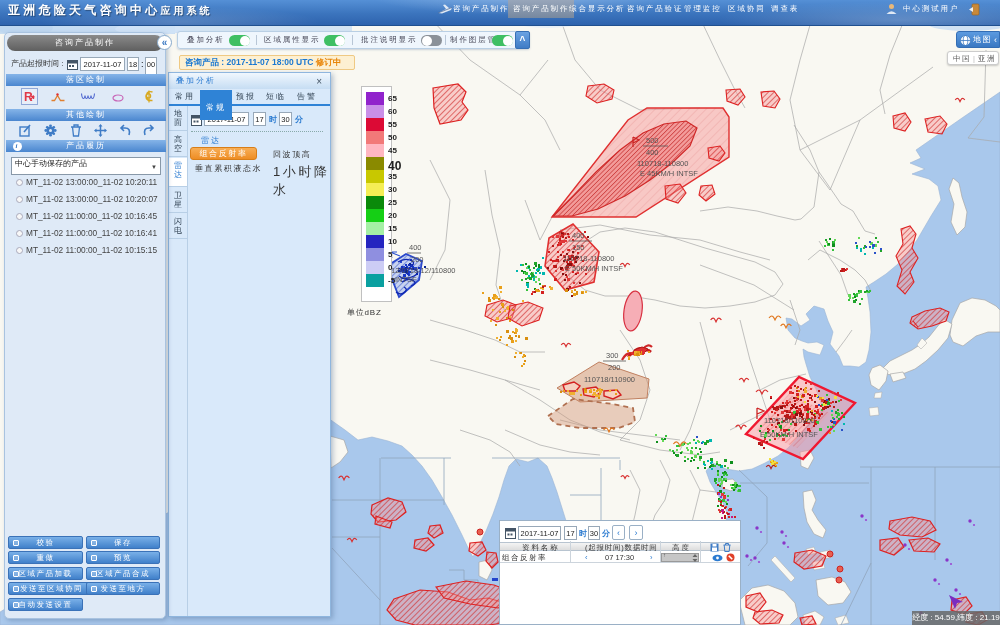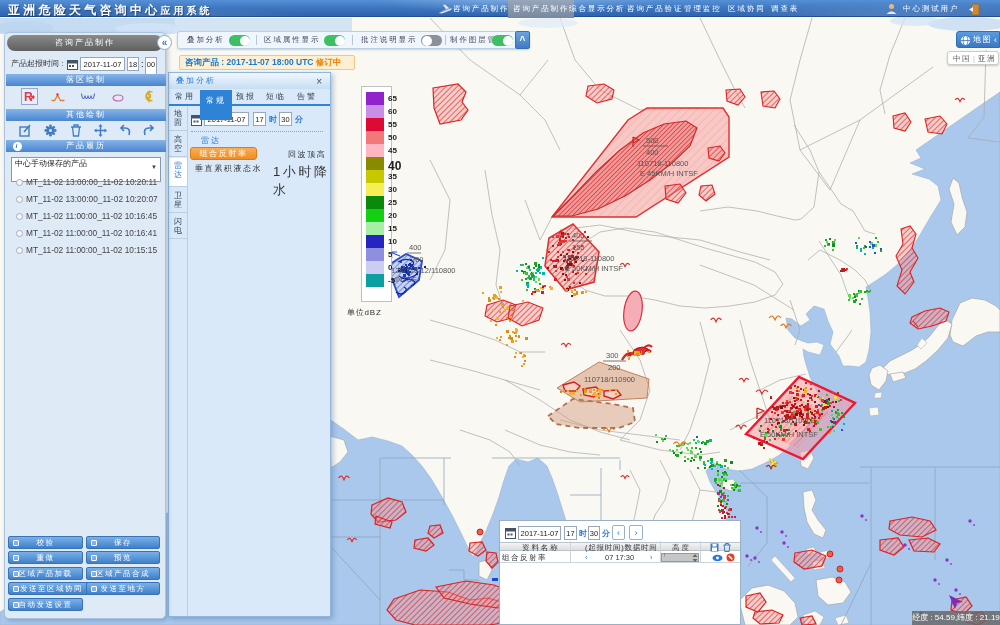--- a/index.html
+++ b/index.html
@@ -1,21 +1,21 @@
 <!DOCTYPE html>
 <html><head><meta charset="utf-8">
 <style>
 * { margin:0; padding:0; box-sizing:border-box; }
 html,body { width:1000px; height:625px; overflow:hidden; font-family:"Liberation Sans",sans-serif; }
 #stage { position:relative; width:1000px; height:625px; background:#dfe8f2; }
 #map { position:absolute; left:0; top:0; }
 .ml { font-size:7.5px; fill:#555; font-family:"Liberation Sans",sans-serif; }
 
 
-#topbar { position:absolute; left:0; top:0; width:1000px; height:17px;
+#topbar { position:absolute; left:0; top:0; width:1000px; height:26px;
   background:radial-gradient(ellipse 220px 30px at 520px -6px,rgba(255,255,255,.30),rgba(255,255,255,0) 70%),radial-gradient(ellipse 260px 26px at 900px 20px,rgba(255,255,255,.22),rgba(255,255,255,0) 70%),radial-gradient(ellipse 200px 22px at 180px 22px,rgba(255,255,255,.18),rgba(255,255,255,0) 70%),linear-gradient(180deg,#5590d6 0%,#3b74bd 55%,#2e63ad 100%); border-bottom:1px solid #20508f; z-index:30; }
 #topbar .ttl { position:absolute; left:8px; top:2px; color:#fff; font-family:"Liberation Sans",sans-serif; font-weight:bold; font-size:12px; letter-spacing:.27em; text-shadow:1px 1px 1px rgba(0,0,0,.4); }
 #topbar .ttl2 { font-size:10px; font-family:"Liberation Sans",sans-serif; font-weight:bold; letter-spacing:.3em; }
 .nav { position:absolute; top:0; height:18px; line-height:18px; color:#fff; font-size:7.5px; letter-spacing:.25em; z-index:31; }
 .nav.act { background:linear-gradient(180deg,#98a6ba,#76889f); padding:0 5px; }
 #plane { position:absolute; left:436px; top:3px; z-index:31; }
 .uico { position:absolute; top:3px; z-index:31; }
 
 
 #toolbar { position:absolute; left:177px; top:31px; width:353px; height:18px; background:rgba(238,246,253,0.96); border:1px solid #b9cfe4; border-radius:3px; z-index:20; box-shadow:0 1px 2px rgba(60,90,140,.25); }
@@ -44,21 +44,21 @@
 .radio { position:absolute; width:7px; height:7px; border:1px solid #aab; border-radius:50%; background:#f8f8f8; }
 .ritem { position:absolute; font-size:8.3px; color:#444; white-space:nowrap; }
 .pbtn { position:absolute; height:13px; background:linear-gradient(180deg,#79b0e8,#4080ca); border:1px solid #3a72b8; border-radius:2px; color:#fff; font-size:7.5px; letter-spacing:.2em; text-align:center; line-height:12px; }
 .pbtn i { position:absolute; left:4px; top:3px; width:6px; height:6px; border:1.2px solid #fff; background:rgba(255,255,255,.25); border-radius:1px; }
 
 
 #apanel { position:absolute; left:168px; top:72px; width:163px; height:545px; background:#d9e9fa; border:1px solid #8fb6de; box-shadow:2px 2px 5px rgba(70,100,140,.4); z-index:21; }
 #ahead { position:absolute; left:0; top:0; width:161px; height:16px; background:linear-gradient(180deg,#f0f7fe,#c6ddf3); color:#2a7ad0; font-size:8px; letter-spacing:.25em; line-height:16px; padding-left:7px; }
 #ax { position:absolute; right:6px; top:1px; color:#456; font-size:10px; }
 .atab { position:absolute; top:17px; height:30px; line-height:14px; font-size:8px; color:#345; letter-spacing:.25em; z-index:22; }
-.atab.act { background:#2f83d6; color:#fff; padding:4px 6px; }
+.atab.act { background:#2f83d6; color:#fff; padding:11px 6px; }
 #atabline { position:absolute; left:0; top:31px; width:161px; height:2px; background:#2f83d6; }
 .vtab { position:absolute; left:0; width:18px; text-align:center; font-size:8px; color:#345; line-height:9px; padding-top:3px; border-bottom:1px solid #b8cfe6; }
 .vtab.act { background:#fff; color:#2a7ad0; }
 #acontent { position:absolute; left:18px; top:33px; width:143px; height:510px; border-left:1px solid #b8cfe6; }
 </style></head>
 <body>
 <div id="stage">
 <svg id="map" width="1000" height="625" viewBox="0 0 1000 625">
 <defs>
 <pattern id="hr" width="4" height="4" patternTransform="rotate(45)" patternUnits="userSpaceOnUse">
@@ -1254,21 +1254,21 @@
         <path d="M6.5,1.5 v10 M1.5,6.5 h10" stroke="#3f7cc6" stroke-width="1.5"></path>
         <path d="M6.5,0 l2,2.5 h-4 Z M6.5,13 l2,-2.5 h-4 Z M0,6.5 l2.5,-2 v4 Z M13,6.5 l-2.5,-2 v4 Z" fill="#3f7cc6"></path>
       </svg>
  <svg style="position:absolute;left:113px;top:91px" width="14" height="13">
         <path d="M11,11 q2,-7 -4,-7 l-4,0 M6,1 L3,4 L6,7" fill="none" stroke="#3f7cc6" stroke-width="1.6"></path>
       </svg>
  <svg style="position:absolute;left:137px;top:91px" width="14" height="13">
         <path d="M3,11 q-2,-7 4,-7 l4,0 M8,1 L11,4 L8,7" fill="none" stroke="#3f7cc6" stroke-width="1.6"></path>
       </svg>
  <div class="lhead" style="top:107px"><span style="position:absolute;left:7px;top:1.5px;width:9px;height:9px;border-radius:50%;background:#fff;color:#3a7ac4;font-size:7px;line-height:9px;font-family:'Liberation Serif',serif;font-style:italic;font-weight:bold">i</span>产品履历</div>
- <div class="sel" style="left:6px;top:124px;width:150px;height:25px">中心手动保存的产品<span style="position:absolute;right:3px;top:0;color:#444;font-size:6px;top:3px">▼</span></div>
+ <div class="sel" style="left:6px;top:124px;width:150px;height:18px">中心手动保存的产品<span style="position:absolute;right:3px;top:0;color:#444;font-size:6px;top:3px">▼</span></div>
  <span class="radio" style="left:11px;top:146px"></span>
       <span class="ritem" style="left:21px;top:144px">MT_11-02 13:00:00_11-02 10:20:11</span>
       <span class="radio" style="left:11px;top:163px"></span>
       <span class="ritem" style="left:21px;top:161px">MT_11-02 13:00:00_11-02 10:20:07</span>
       <span class="radio" style="left:11px;top:180px"></span>
       <span class="ritem" style="left:21px;top:178px">MT_11-02 11:00:00_11-02 10:16:45</span>
       <span class="radio" style="left:11px;top:197px"></span>
       <span class="ritem" style="left:21px;top:195px">MT_11-02 11:00:00_11-02 10:16:41</span>
       <span class="radio" style="left:11px;top:214px"></span>
       <span class="ritem" style="left:21px;top:212px">MT_11-02 11:00:00_11-02 10:15:15</span>
@@ -1305,21 +1305,21 @@
         <rect x="5.5" y="6.5" width="2" height="2" fill="#456"></rect>
       </svg>
  <span class="inp" style="position:absolute;left:35px;top:39px;width:45px;height:14px;font-size:7.5px;line-height:13px">2017-11-07</span>
  <span class="inp" style="position:absolute;left:84px;top:39px;width:13px;height:14px;line-height:13px">17</span>
  <span style="position:absolute;left:100px;top:41px;font-size:8px;color:#2a7ad0;font-weight:bold">时</span>
  <span class="inp" style="position:absolute;left:110px;top:39px;width:13px;height:14px;line-height:13px">30</span>
  <span style="position:absolute;left:126px;top:41px;font-size:8px;color:#2a7ad0;font-weight:bold">分</span>
  <div style="position:absolute;left:22px;top:58px;width:132px;border-top:1px dotted #8aa;"></div>
  <span style="position:absolute;left:32px;top:62px;font-size:8px;color:#2a7ad0;letter-spacing:.25em">雷达</span>
  <span style="position:absolute;left:21px;top:74px;width:67px;height:13px;background:linear-gradient(180deg,#f8ae56,#ee8d24);border:1px solid #d87e18;border-radius:3px;color:#fff;font-size:8px;letter-spacing:.2em;text-align:center;line-height:12px">组合反射率</span>
- <span style="position:absolute;left:119px;top:76px;font-size:8px;color:#333;letter-spacing:.2em">回波顶高</span>
+ <span style="position:absolute;left:104px;top:76px;font-size:8px;color:#333;letter-spacing:.2em">回波顶高</span>
  <span style="position:absolute;left:26px;top:90px;font-size:8px;color:#333;letter-spacing:.2em">垂直累积液态水</span>
  <span style="position:absolute;left:104px;top:90px;font-size:13px;color:#333;letter-spacing:.2em">1小时降水</span>
 </div>
 
 <div id="legend" style="position:absolute;left:361px;top:86px;width:31px;height:216px;background:#fff;border:1px solid #c0c0c0;z-index:5"></div>
 <div style="position:absolute;left:366px;top:92px;width:18px;height:13px;background:#9123cc;z-index:6"></div>
     <span style="position:absolute;left:388px;top:94px;font-size:8px;font-weight:bold;color:#222;z-index:6">65</span>
     <div style="position:absolute;left:366px;top:105px;width:18px;height:13px;background:#c98fe8;z-index:6"></div>
     <span style="position:absolute;left:388px;top:107px;font-size:8px;font-weight:bold;color:#222;z-index:6">60</span>
     <div style="position:absolute;left:366px;top:118px;width:18px;height:13px;background:#dc0a35;z-index:6"></div>

